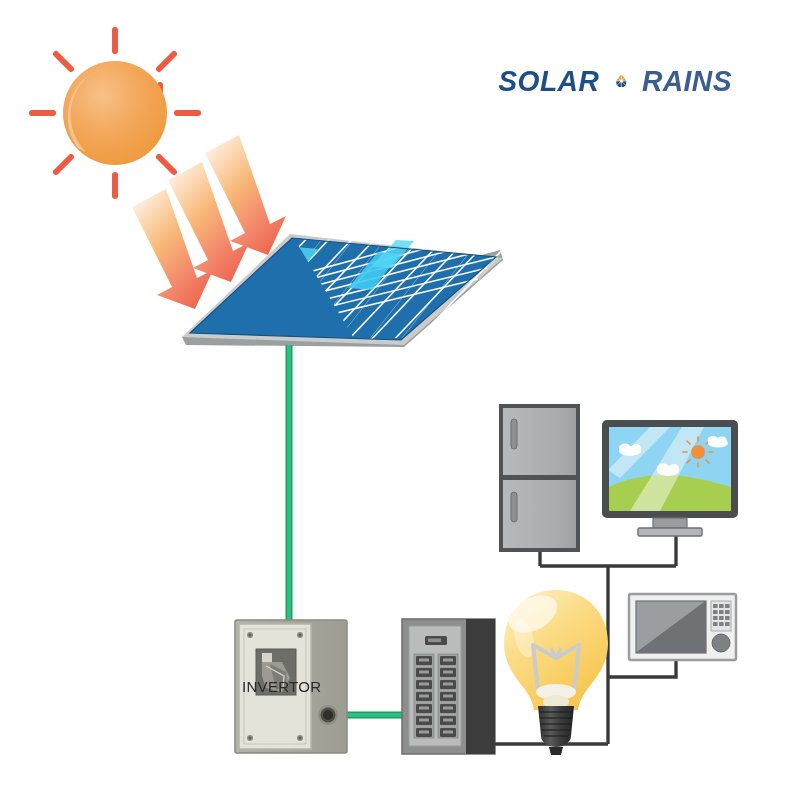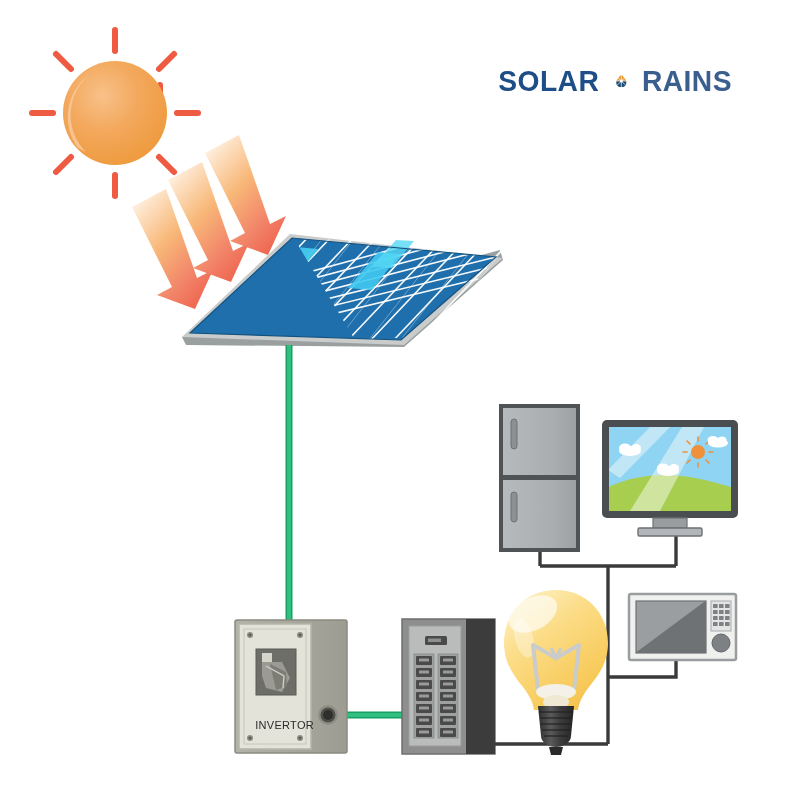--- a/index.html
+++ b/index.html
@@ -25,44 +25,45 @@
   }
   .logo-wrap {
     position: absolute;
     left: 495px;
     top: 58px;
     width: 240px;
     height: 46px;
     display: flex;
     align-items: center;
     gap: 15px;
+    font-style: italic;
   }
   .logo-text {
     font-family: "Liberation Sans", sans-serif;
     font-weight: bold;
     font-size: 30px;
     letter-spacing: 0.5px;
     line-height: 1;
     transform: scaleX(0.94);
   }
   .logo-solar { color: #1e4e87; }
   .logo-rains { color: #3a5f8f; }
   .logo-mark {
     width: 44px;
     height: 46px;
     margin: 0 -3px;
   }
   .inv-label {
     position: absolute;
     left: 242px;
-    top: 719px;
+    top: 678px;
     width: 72px;
-    text-align: right;
+    text-align: left;
     font-family: "Liberation Sans", sans-serif;
-    font-size: 11px;
+    font-size: 15px;
     font-weight: normal;
     color: #2a2a2a;
     letter-spacing: 0.3px;
   }
 </style>
 </head>
 <body>
 
 <div id="stage">
 

